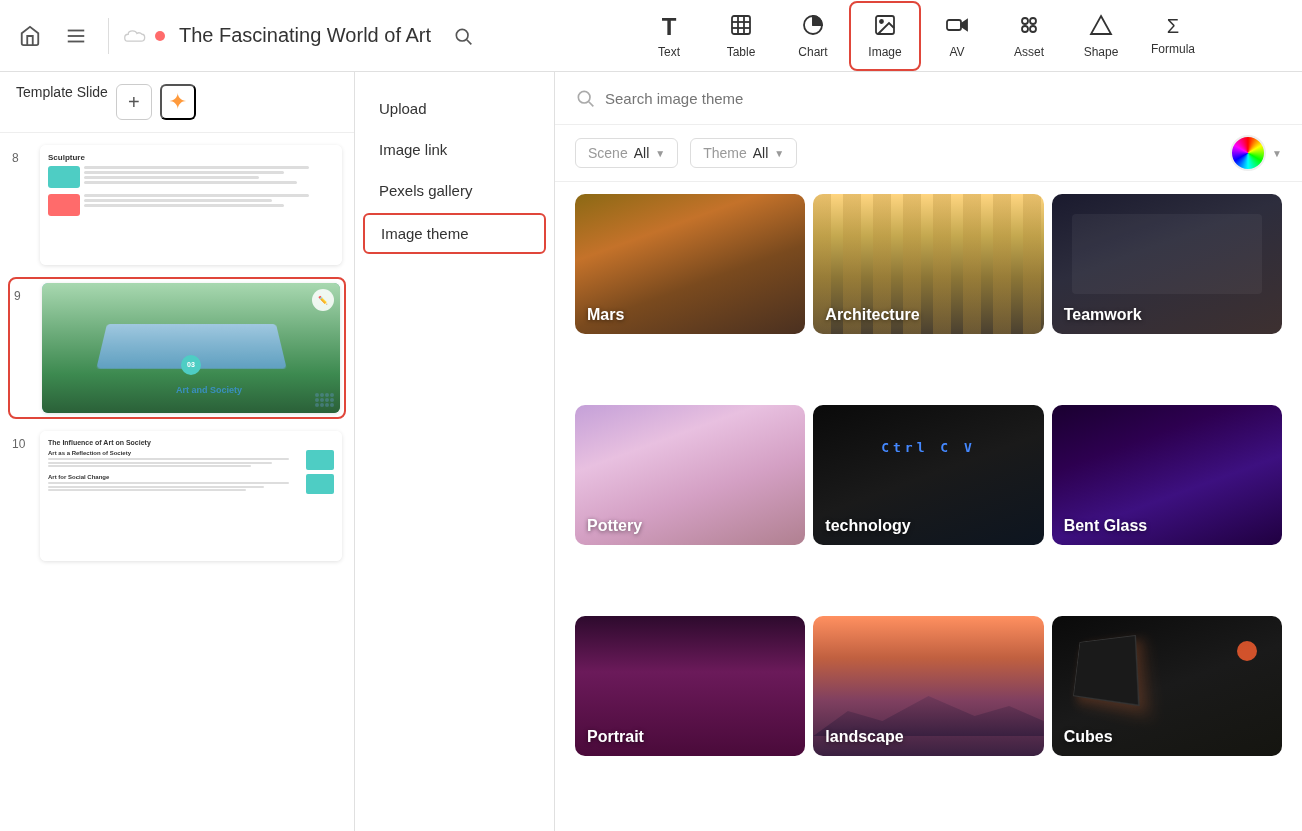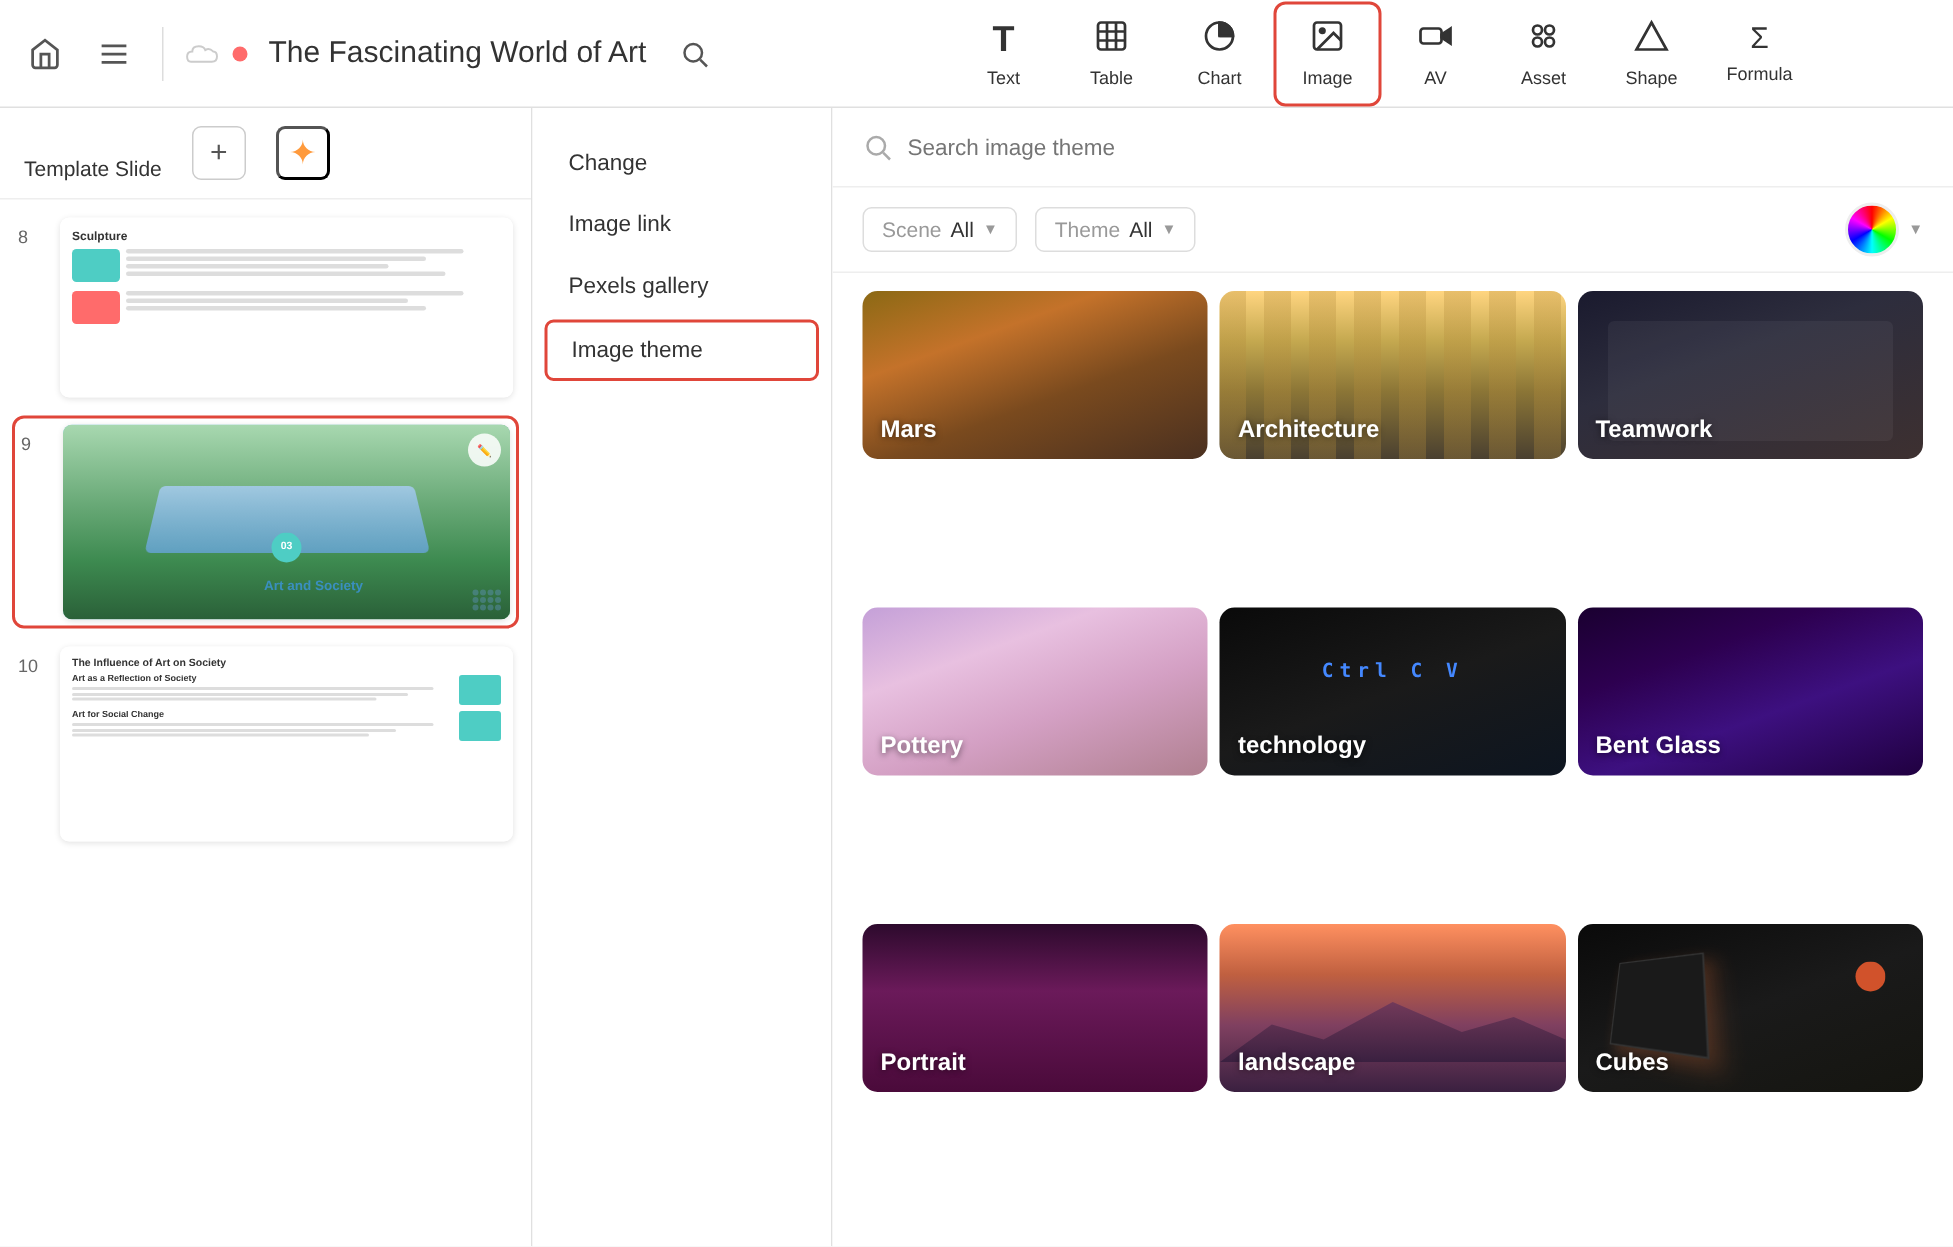--- a/index.html
+++ b/index.html
@@ -86,23 +86,23 @@
       width: 355px;
       background: #fff;
       border-right: 1px solid #e0e0e0;
       display: flex;
       flex-direction: column;
       overflow: hidden;
       flex-shrink: 0;
     }
     .sidebar-header {
       display: flex;
-      align-items: flex-end;
+      align-items: flex-start;
       padding: 12px 16px;
-      gap: 20px;
+      gap: 8px;
       border-bottom: 1px solid #eee;
     }
     .add-slide-btn {
       width: 36px; height: 36px;
       border: 1.5px solid #ccc;
       border-radius: 6px;
       display: flex; align-items: center; justify-content: center;
       cursor: pointer;
       font-size: 20px; color: #555;
       background: #fff;
@@ -310,21 +310,21 @@
       grid-template-columns: repeat(3, 1fr);
       gap: 8px;
       padding: 12px 20px;
       overflow-y: auto;
       flex: 1;
     }
     .image-card {
       border-radius: 10px;
       overflow: hidden;
       position: relative;
-      height: 112px;
+      height: 140px;
       cursor: pointer;
     }
     .image-card-label {
       position: absolute;
       bottom: 10px;
       left: 12px;
       color: #fff;
       font-size: 16px;
       font-weight: 600;
       text-shadow: 0 1px 4px rgba(0,0,0,0.5);
@@ -627,21 +627,21 @@
             </div>
           </div>
         </div>
       </div>
 
     </div>
   </div>
 
   <div class="dropdown-menu">
     <div class="dropdown-item">
-      <span>Change</span>
+      <span>Upload</span>
     </div>
     <div class="dropdown-item">
       <span>Image link</span>
     </div>
     <div class="dropdown-item">
       <span>Pexels gallery</span>
     </div>
     <div class="dropdown-item active-item" style="border:2px solid #e0463a;border-radius:6px;margin:2px 8px;padding:10px 16px;">
       <span>Image theme</span>
     </div>

